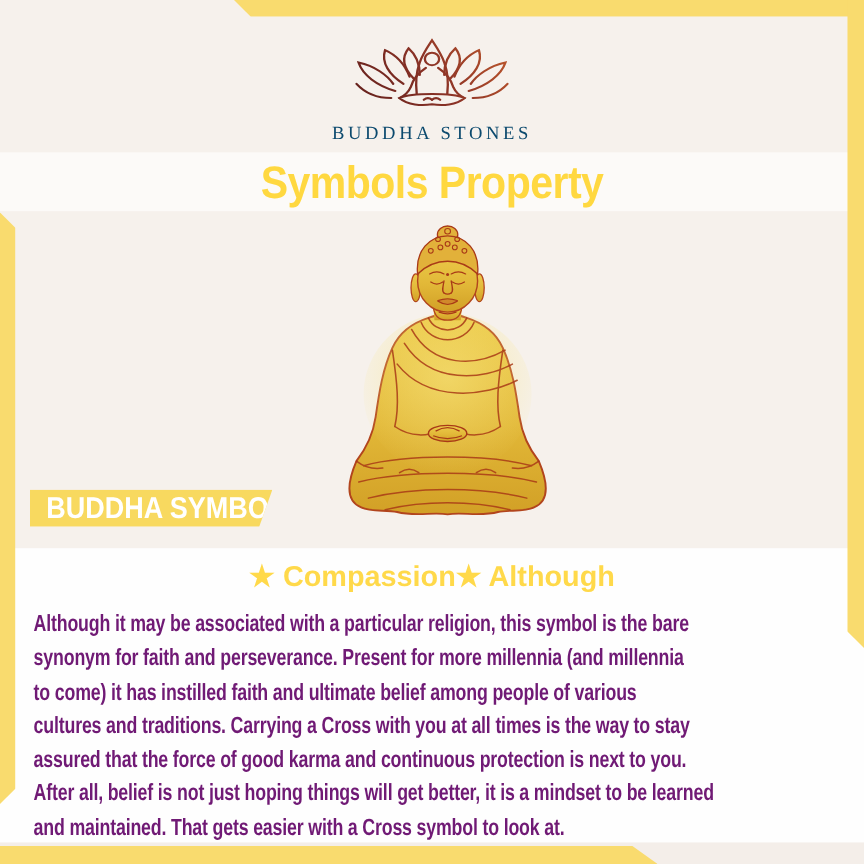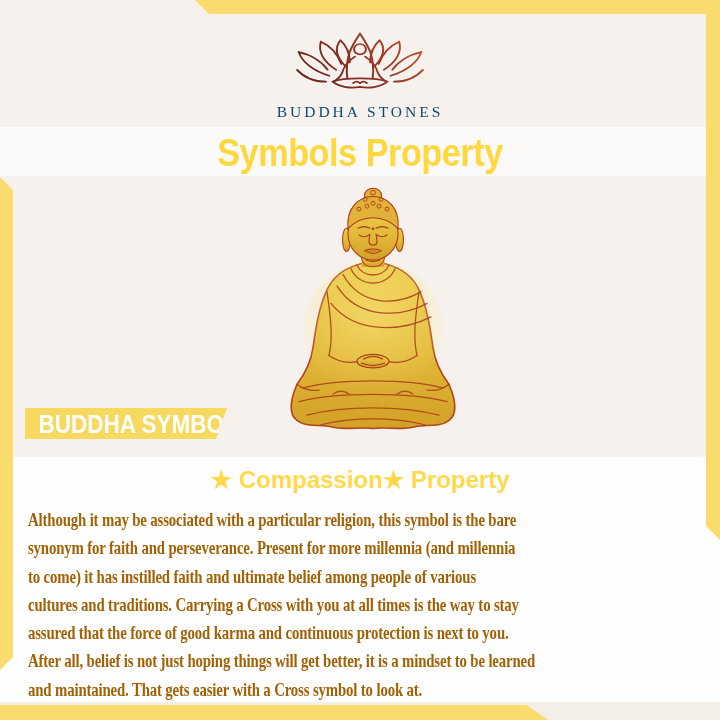--- a/index.html
+++ b/index.html
@@ -44,21 +44,21 @@
   .ribbon{left:25px;top:408px;width:202px;height:31px;background:#F8D95F;
     clip-path:polygon(0 0,100% 0,calc(100% - 11px) 100%,0 100%);}
   .ribbon-label{display:block;padding-left:15px;height:31px;line-height:32px;
     font-size:25px;font-weight:700;color:#FFFFFF;transform:scaleX(.9);
     transform-origin:left center;white-space:nowrap;}
 
   
   .heading{left:0;top:466px;width:720px;text-align:center;font-size:24px;
     font-weight:700;color:#FFD94A;letter-spacing:0;}
   .paragraph{left:28px;top:506px;width:690px;font-size:19.5px;font-weight:700;
-    color:#a16207;line-height:28.3px;letter-spacing:-.2px;font-family:Liberation Serif, serif;}
+    color:#701a75;line-height:28.3px;letter-spacing:-.2px;}
   .paragraph .line{transform:scaleX(.76);transform-origin:left center;
     white-space:nowrap;}
 </style>
 </head>
 <body>
 
 <div id="canvas">
 
   <div class="abs bg-top"></div>
   <div class="abs bg-band"></div>
@@ -181,21 +181,21 @@
       <path d="M93,79 Q100,82 107,79"></path>
     </g>
     <circle cx="100" cy="46.5" r="1.3" fill="#A93A17"></circle>
     <path d="M92,69.2 Q100,66.8 108,69.2 Q100,73.8 92,69.2 Z" fill="#C96A2A" opacity=".5"></path>
   </svg>
 
   <div class="abs ribbon">
     <span class="ribbon-label">BUDDHA SYMBOL</span>
   </div>
 
-  <div class="abs heading">★ Compassion★ Property</div>
+  <div class="abs heading">★ Compassion★ Although</div>
   <div class="abs paragraph">
     <div class="line">Although it may be associated with a particular religion, this symbol is the bare</div>
     <div class="line">synonym for faith and perseverance. Present for more millennia (and millennia</div>
     <div class="line">to come) it has instilled faith and ultimate belief among people of various</div>
     <div class="line">cultures and traditions. Carrying a Cross with you at all times is the way to stay</div>
     <div class="line">assured that the force of good karma and continuous protection is next to you.</div>
     <div class="line">After all, belief is not just hoping things will get better, it is a mindset to be learned</div>
     <div class="line">and maintained. That gets easier with a Cross symbol to look at.</div>
   </div>
 

